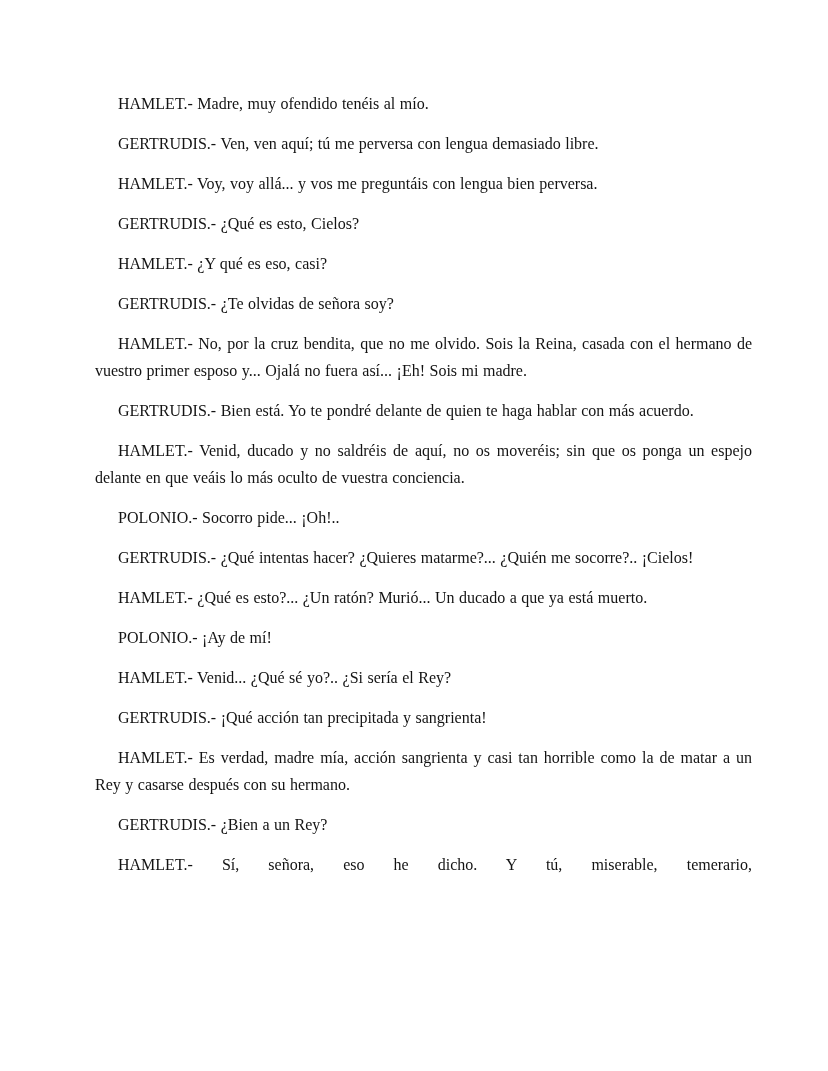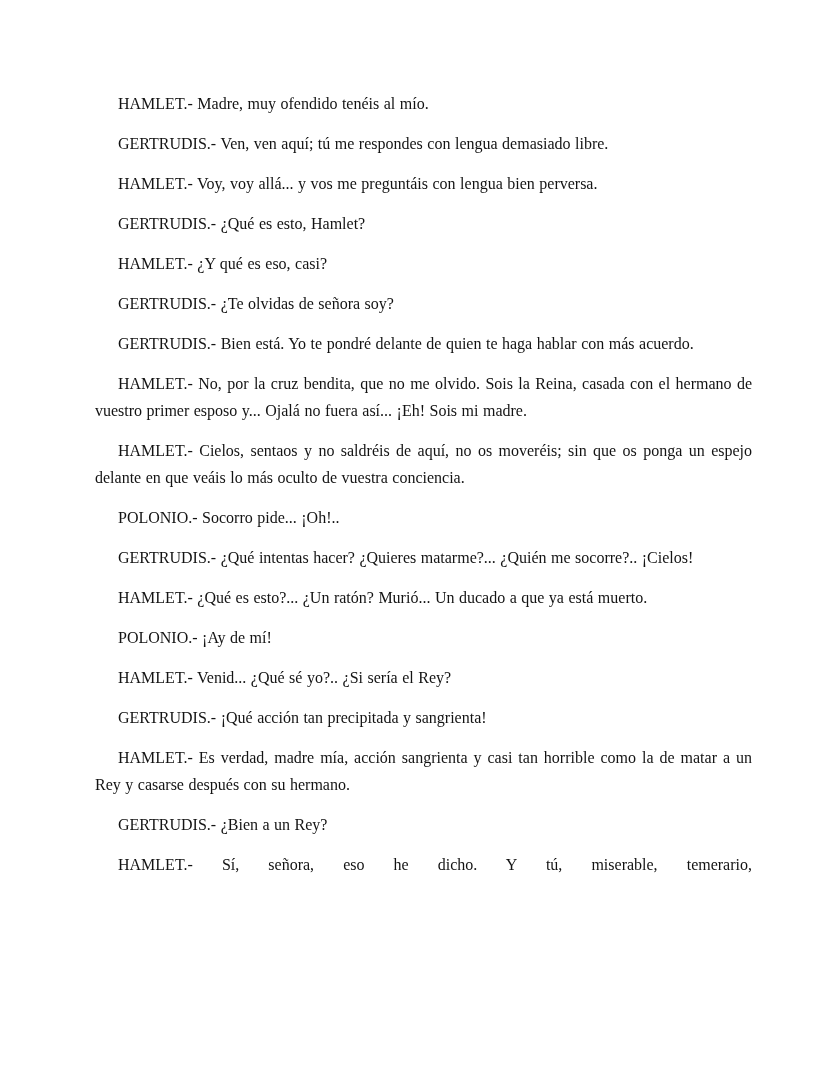--- a/index.html
+++ b/index.html
@@ -35,28 +35,28 @@
       text-align-last: justify;
       font-family: Liberation Serif, serif;
     }
   </style>
 </head>
 <body style="background: rgb(255, 255, 255);">
 
 <div class="page">
   <div class="text-block" id="text-block" style="color: rgb(19, 19, 19);">
       <p class="para"><span>HAMLET.-</span> <span>Madre, muy ofendido tenéis al mío.</span></p>
-      <p class="para"><span>GERTRUDIS.-</span> <span>Ven, ven aquí; tú me respondes con lengua demasiado libre.</span></p>
+      <p class="para"><span>GERTRUDIS.-</span> <span>Ven, ven aquí; tú me perversa con lengua demasiado libre.</span></p>
       <p class="para"><span>HAMLET.-</span> <span>Voy, voy allá... y vos me preguntáis con lengua bien perversa.</span></p>
-      <p class="para"><span>GERTRUDIS.-</span> <span>¿Qué es esto, Hamlet?</span></p>
+      <p class="para"><span>GERTRUDIS.-</span> <span>¿Qué es esto, Cielos?</span></p>
       <p class="para"><span>HAMLET.-</span> <span>¿Y qué es eso, casi?</span></p>
       <p class="para"><span>GERTRUDIS.-</span> <span>¿Te olvidas de señora soy?</span></p>
+      <p class="para"><span>HAMLET.-</span> <span>No, por la cruz bendita, que no me olvido. Sois la Reina, casada con el hermano de vuestro primer esposo y... Ojalá no fuera así... ¡Eh! Sois mi madre.</span></p>
       <p class="para"><span>GERTRUDIS.-</span> <span>Bien está. Yo te pondré delante de quien te haga hablar con más acuerdo.</span></p>
-      <p class="para"><span>HAMLET.-</span> <span>No, por la cruz bendita, que no me olvido. Sois la Reina, casada con el hermano de vuestro primer esposo y... Ojalá no fuera así... ¡Eh! Sois mi madre.</span></p>
-      <p class="para"><span>HAMLET.-</span> <span>Cielos, sentaos y no saldréis de aquí, no os moveréis; sin que os ponga un espejo delante en que veáis lo más oculto de vuestra conciencia.</span></p>
+      <p class="para"><span>HAMLET.-</span> <span>Venid, ducado y no saldréis de aquí, no os moveréis; sin que os ponga un espejo delante en que veáis lo más oculto de vuestra conciencia.</span></p>
       <p class="para"><span>POLONIO.-</span> <span>Socorro pide... ¡Oh!..</span></p>
       <p class="para"><span>GERTRUDIS.-</span> <span>¿Qué intentas hacer? ¿Quieres matarme?... ¿Quién me socorre?.. ¡Cielos!</span></p>
       <p class="para"><span>HAMLET.-</span> <span>¿Qué es esto?... ¿Un ratón? Murió... Un ducado a que ya está muerto.</span></p>
       <p class="para"><span>POLONIO.-</span> <span>¡Ay de mí!</span></p>
       <p class="para"><span>HAMLET.-</span> <span>Venid... ¿Qué sé yo?.. ¿Si sería el Rey?</span></p>
       <p class="para"><span>GERTRUDIS.-</span> <span>¡Qué acción tan precipitada y sangrienta!</span></p>
       <p class="para"><span>HAMLET.-</span> <span>Es verdad, madre mía, acción sangrienta y casi tan horrible como la de matar a un Rey y casarse después con su hermano.</span></p>
       <p class="para"><span>GERTRUDIS.-</span> <span>¿Bien a un Rey?</span></p>
       <p class="para justify-last"><span>HAMLET.-</span> <span>Sí, señora, eso he dicho. Y tú, miserable, temerario,</span></p>
     </div>

